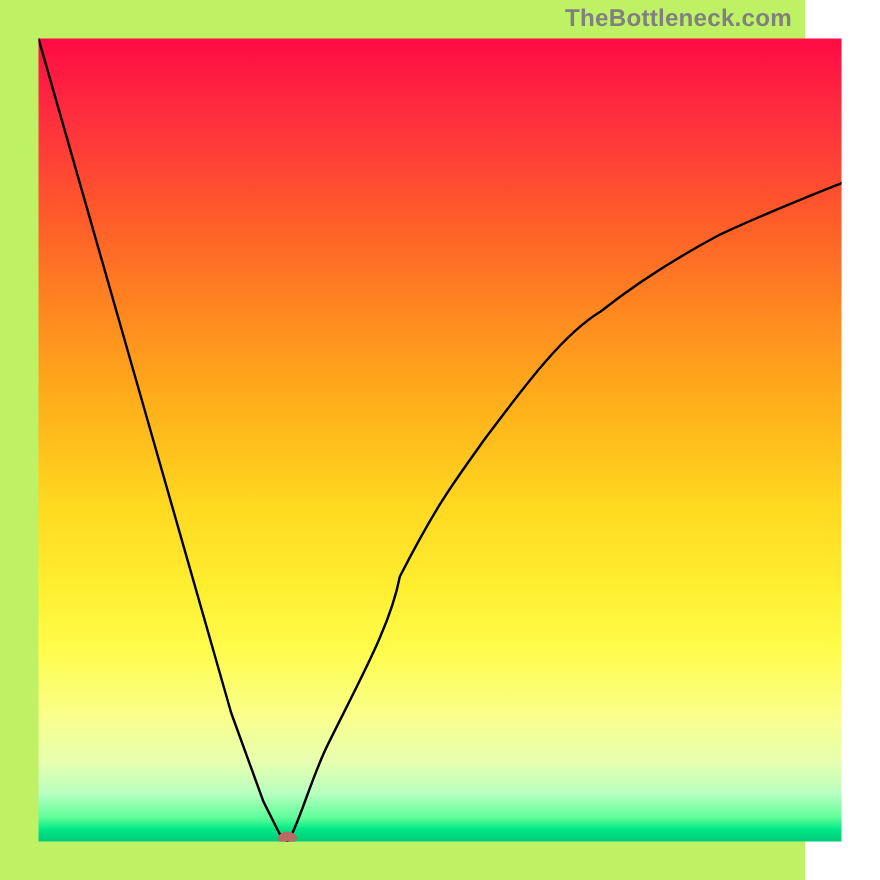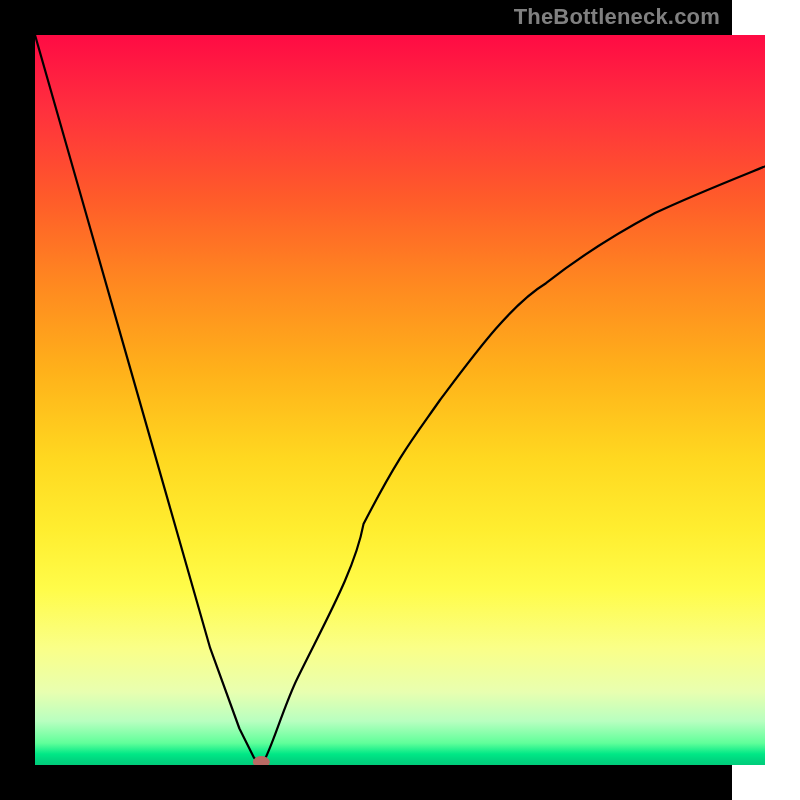--- a/index.html
+++ b/index.html
@@ -1,21 +1,21 @@
 <!DOCTYPE html>
 <html><head>
 <meta charset="utf-8">
 <style>
   * { margin: 0; padding: 0; box-sizing: border-box; }
   html, body { width: 800px; height: 800px; overflow: hidden; background: #fff; }
   .frame {
     position: relative;
     width: 732px;
     height: 800px;
-    background: #000000;
+    background: #bef264;
   }
   .plot {
     position: absolute;
     left: 35px;
     top: 35px;
     width: 730px;
     height: 730px;
     background: linear-gradient(to bottom,
       #ff0b44 0%,
       #ff2f3e 10%,

